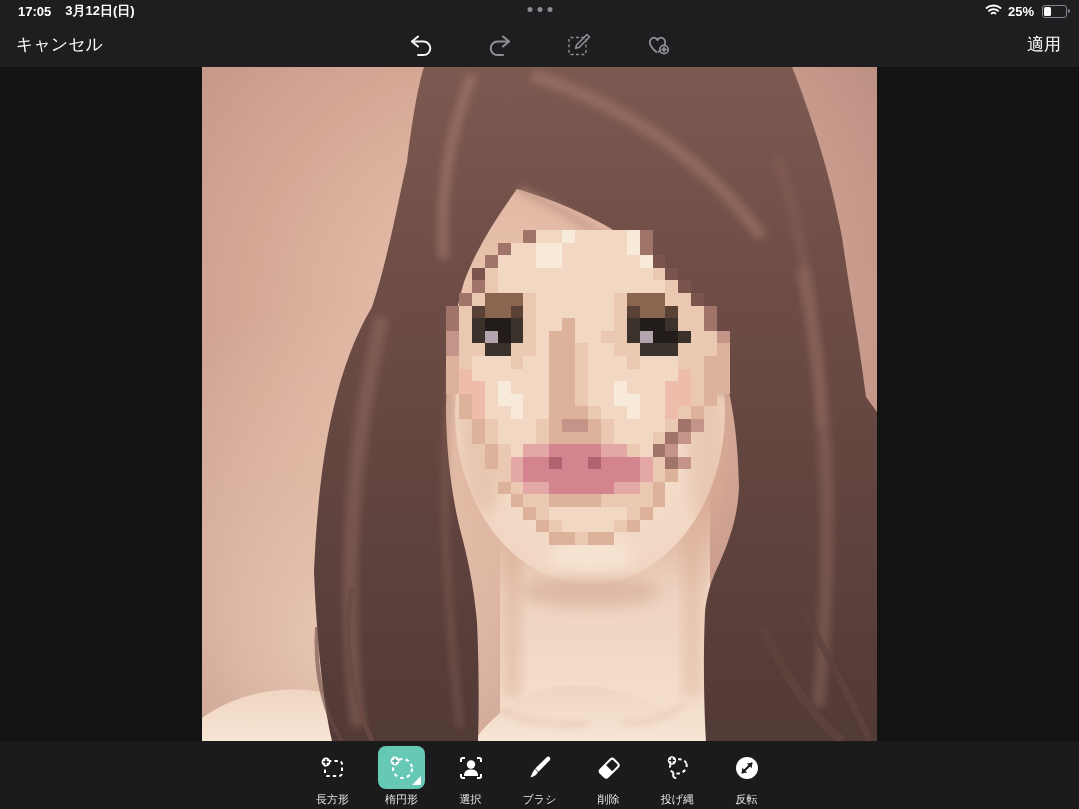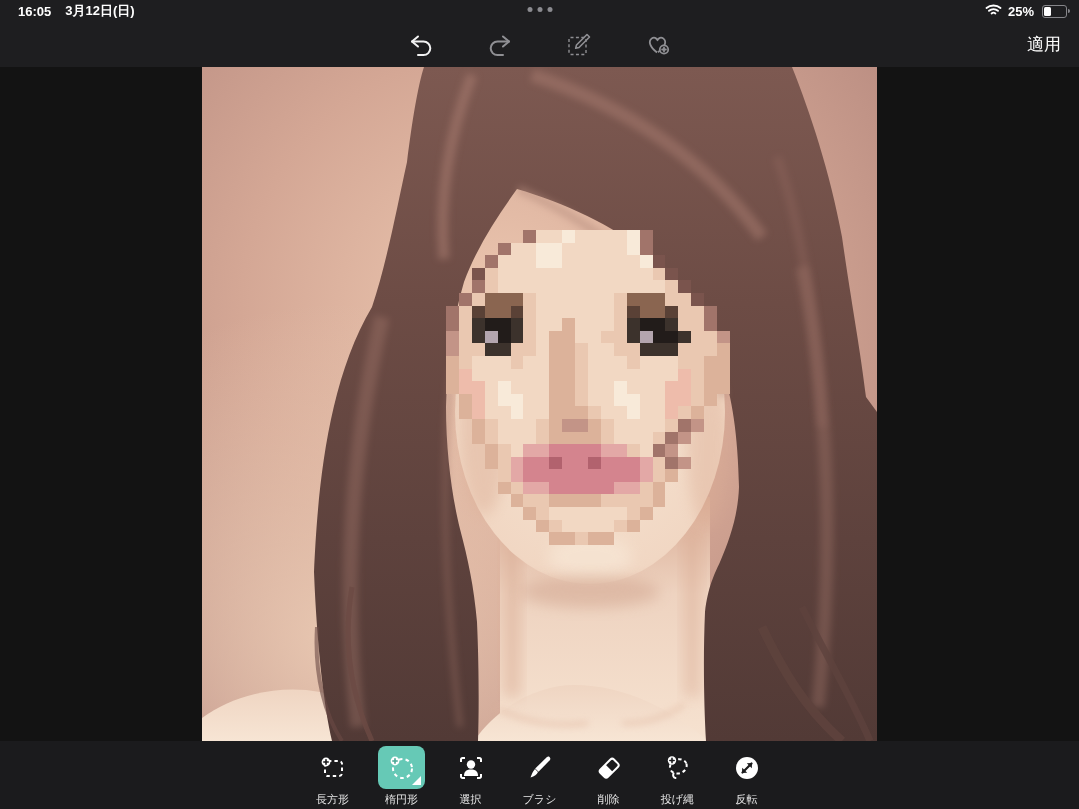--- a/index.html
+++ b/index.html
@@ -67,21 +67,21 @@
     position:absolute;right:4px;bottom:4px;width:0;height:0;
     border-left:9px solid transparent;border-bottom:9px solid #fff;
   }
   .tool label{font-size:11px;margin-top:3px;color:#e8e8e8;white-space:nowrap;}
 </style>
 </head>
 <body>
 
 <div id="status-bar">
   <div class="sb-left">
-    <span>16:05</span>
+    <span>17:05</span>
     <span>3月12日(日)</span>
   </div>
   <div class="sb-dots">
     <span></span>
       <span></span>
       <span></span>
   </div>
   <div class="sb-right">
     <span>
       <svg width="17" height="12" viewBox="0 0 17 12" fill="none" stroke="#fff" stroke-width="1.9" stroke-linecap="round">
@@ -91,20 +91,21 @@
       </svg>
     </span>
     <span>25%</span>
     <span class="battery">
         <i></i>
       </span>
   </div>
 </div>
 
 <div id="top-toolbar">
+  <button class="tb-btn" id="cancel-btn">キャンセル</button>
   <div class="tb-icons">
     <span>
       <svg width="27" height="26" viewBox="0 0 27 26" fill="none" stroke="#f2f2f2" stroke-width="2" stroke-linecap="round" stroke-linejoin="round">
         <path d="M10.5 4.5 L4.5 9.5 L10.5 14.5"></path>
         <path d="M4.5 9.5 H16 a6.8 6.8 0 0 1 0 13.6 h-5.5"></path>
       </svg>
     </span>
     <span>
       <svg width="27" height="26" viewBox="0 0 27 26" fill="none" stroke="#8f8f93" stroke-width="2" stroke-linecap="round" stroke-linejoin="round">
         <path d="M16.5 4.5 L22.5 9.5 L16.5 14.5"></path>

